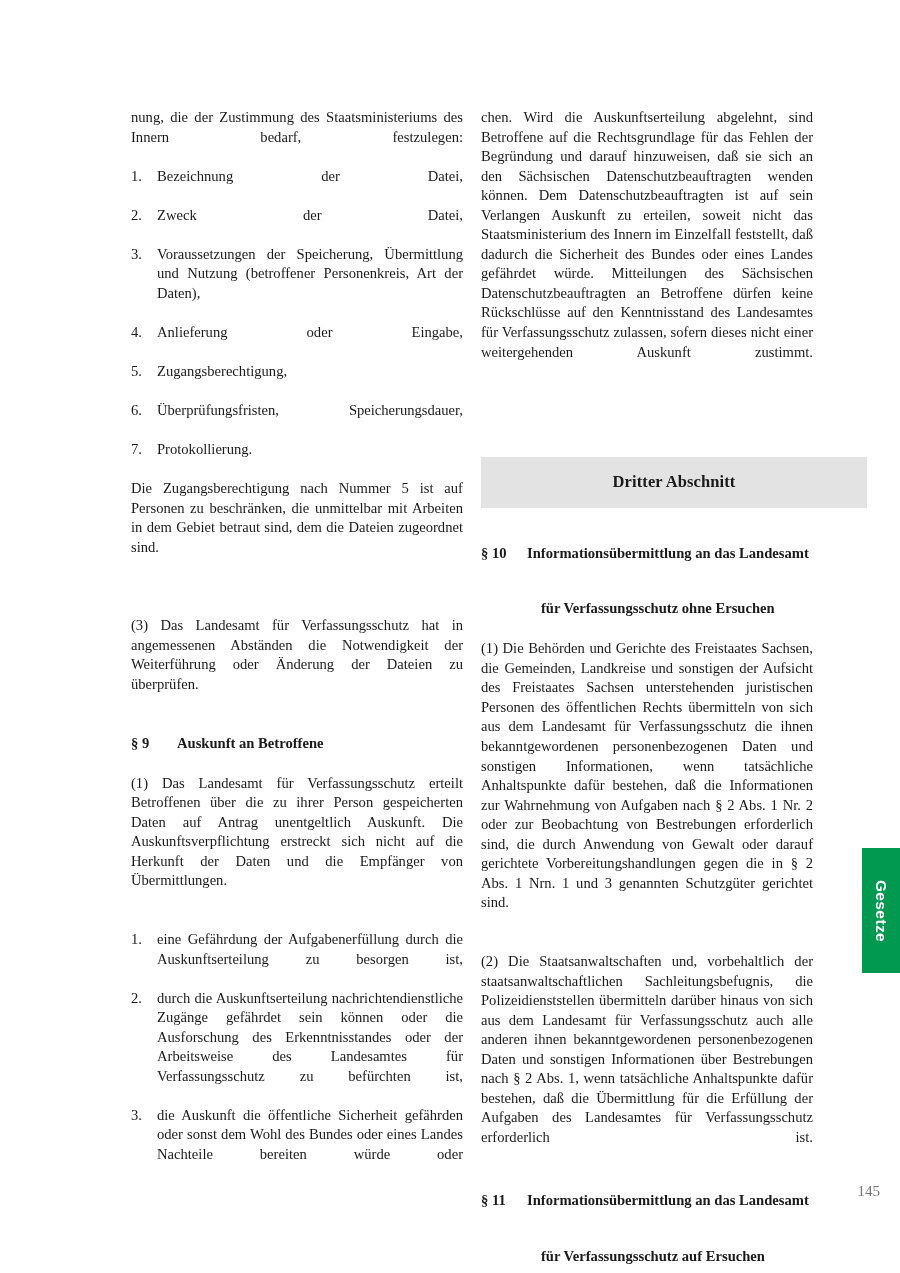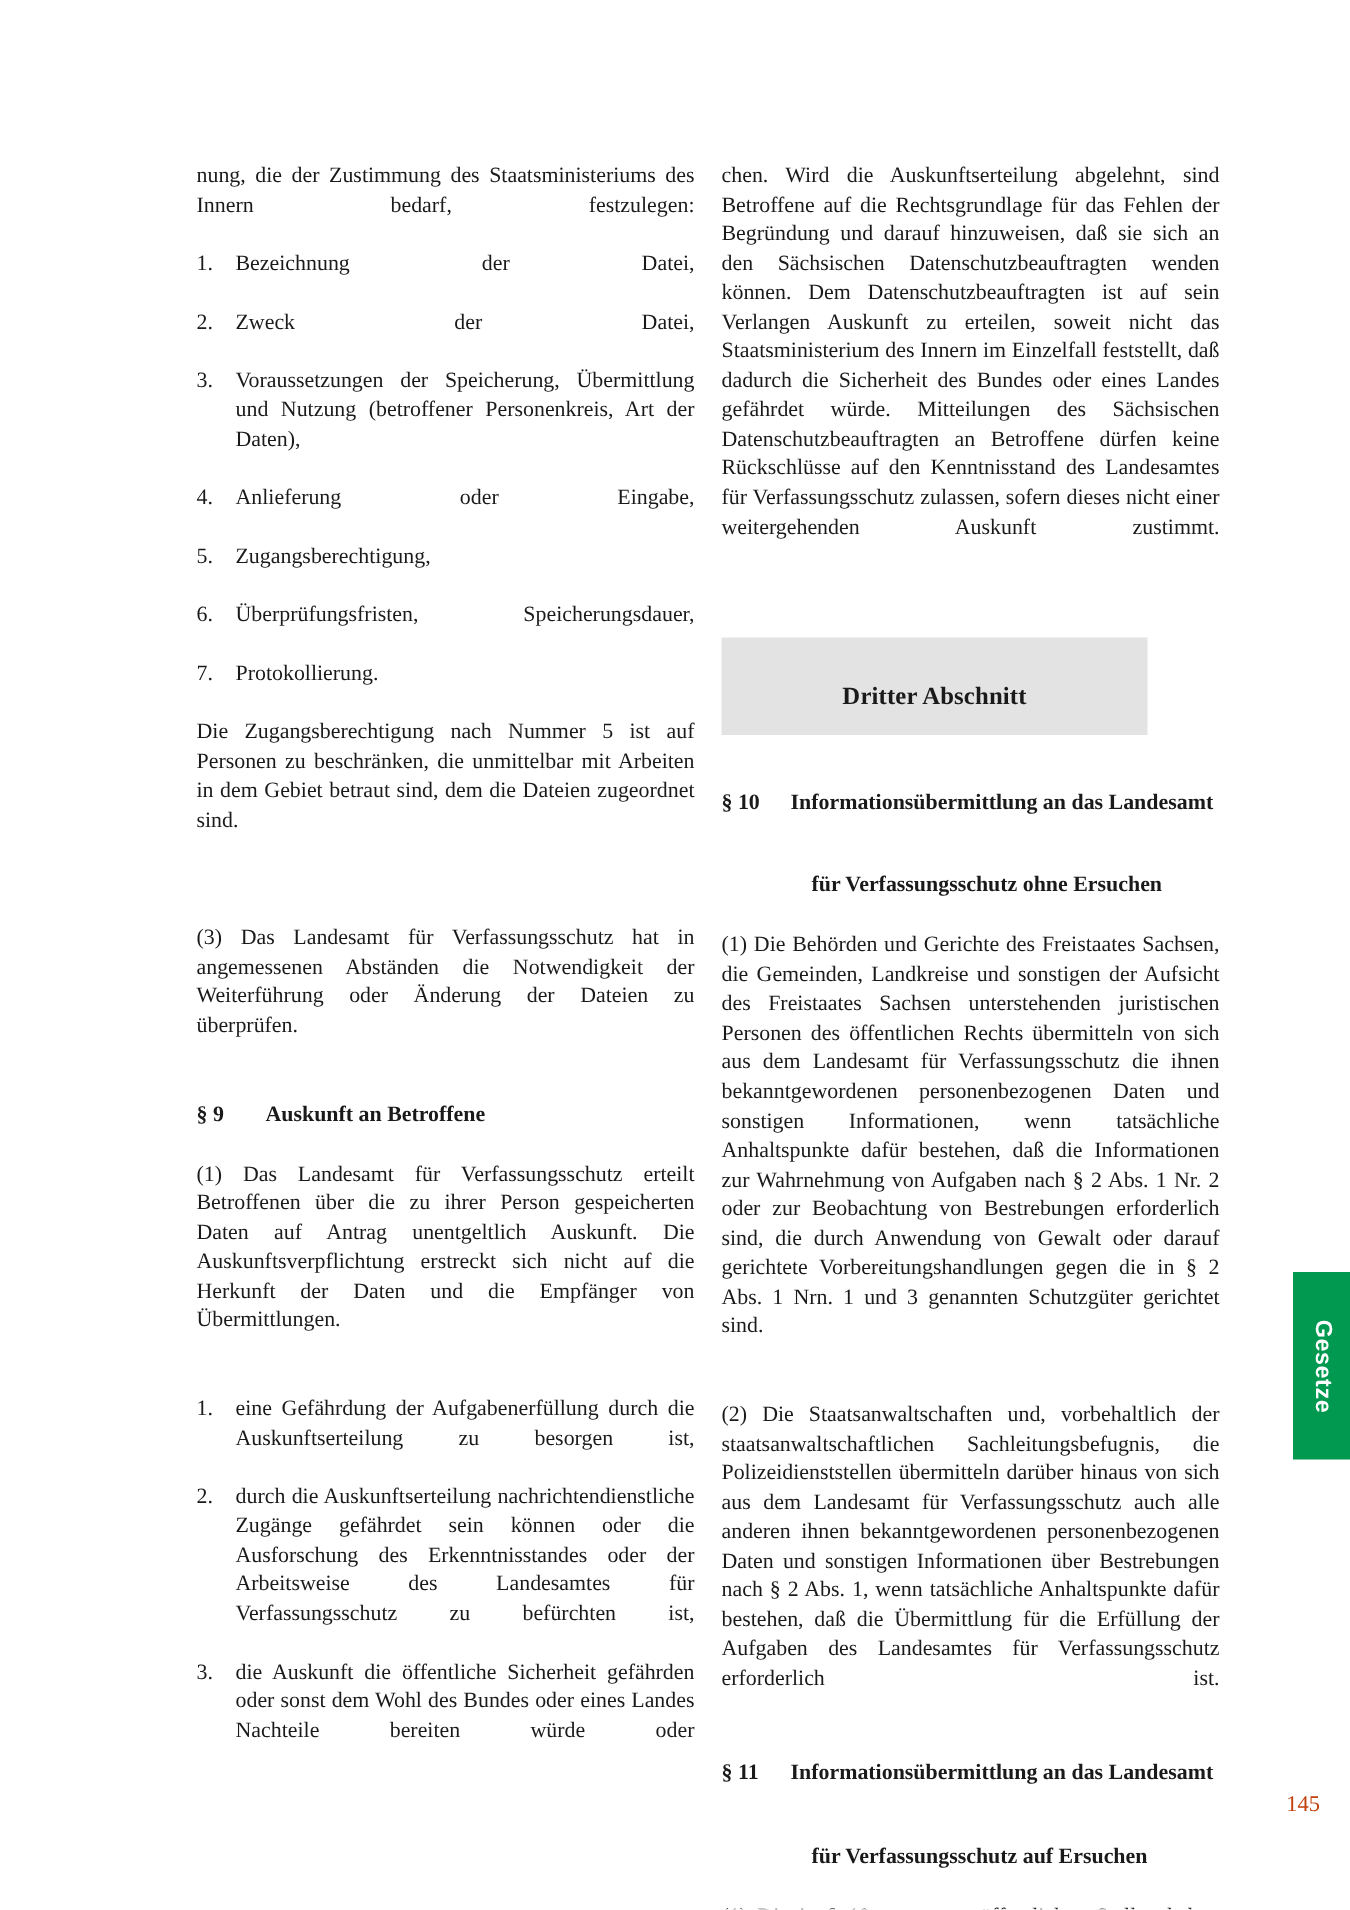--- a/index.html
+++ b/index.html
@@ -112,28 +112,29 @@
     line-height: 19.8px;
   }
   .sec-head-simple .sec-num {
     display: inline-block;
     width: 46px;
   }
 
   
   .abschnitt-banner {
     background: #e3e3e3;
-    width: 284px;
+    width: 386px;
     box-sizing: border-box;
-    padding: 28px 6px 16px 6px;
+    padding: 14px 6px 16px 6px;
     text-align: center;
     font-weight: bold;
     font-size: 16.5px;
     line-height: 21px;
     letter-spacing: 0.1px;
+    margin-top: 32px;
   }
   .abschnitt-banner .l1 { display: block; }
   .abschnitt-banner .l2 { display: block; }
 
   
   .thumb-tab {
     position: absolute;
     left: 862px;
     top: 848px;
     width: 38px;
@@ -155,22 +156,21 @@
   }
 
   
   .folio {
     position: absolute;
     left: 820px;
     top: 1183px;
     width: 60px;
     text-align: right;
     font-size: 15px;
-    color: #c2410c;
-    margin-top: 12px;
+    color: #737373;
   }
 </style>
 </head>
 <body>
 
 <div id="page">
 
   <div class="columns">
 
     <div class="col col-left">

